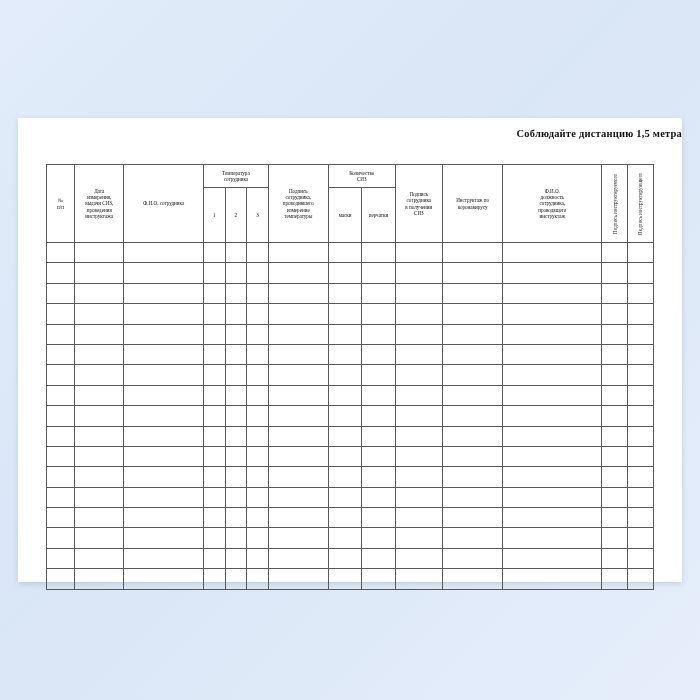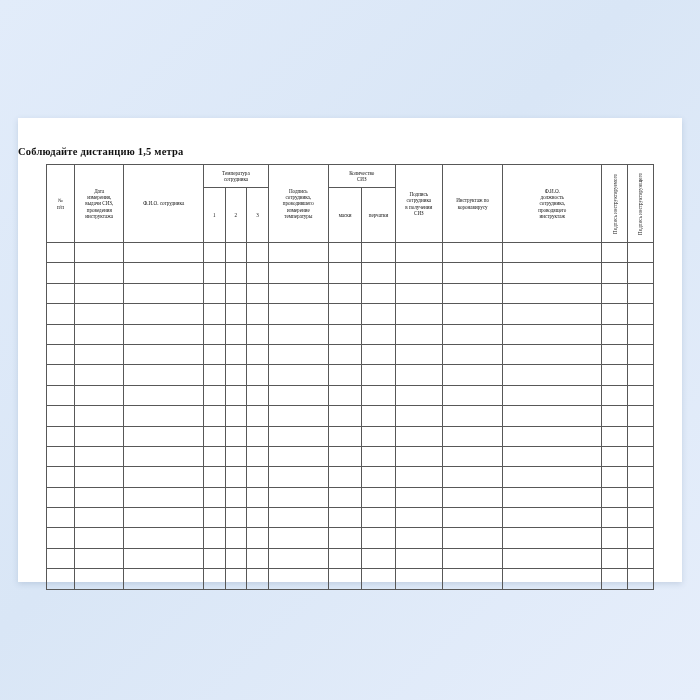--- a/index.html
+++ b/index.html
@@ -22,25 +22,25 @@
   .page-sheet {
     position: absolute;
     left: 18px;
     top: 118px;
     width: 664px;
     height: 464px;
     background: #ffffff;
     box-shadow: 0 2px 6px rgba(60, 90, 130, 0.18);
   }
   .doc-title {
-    text-align: left;
+    text-align: right;
     font-size: 10.5px;
     font-weight: bold;
     color: #111;
-    margin-top: 28px;
+    margin-top: 10px;
     letter-spacing: 0.2px;
     font-family: "Liberation Serif", serif;
   }
   .table-wrap {
     position: absolute;
     left: 28px;
     top: 46px;
     right: 28px;
   }
   table.jrn {

